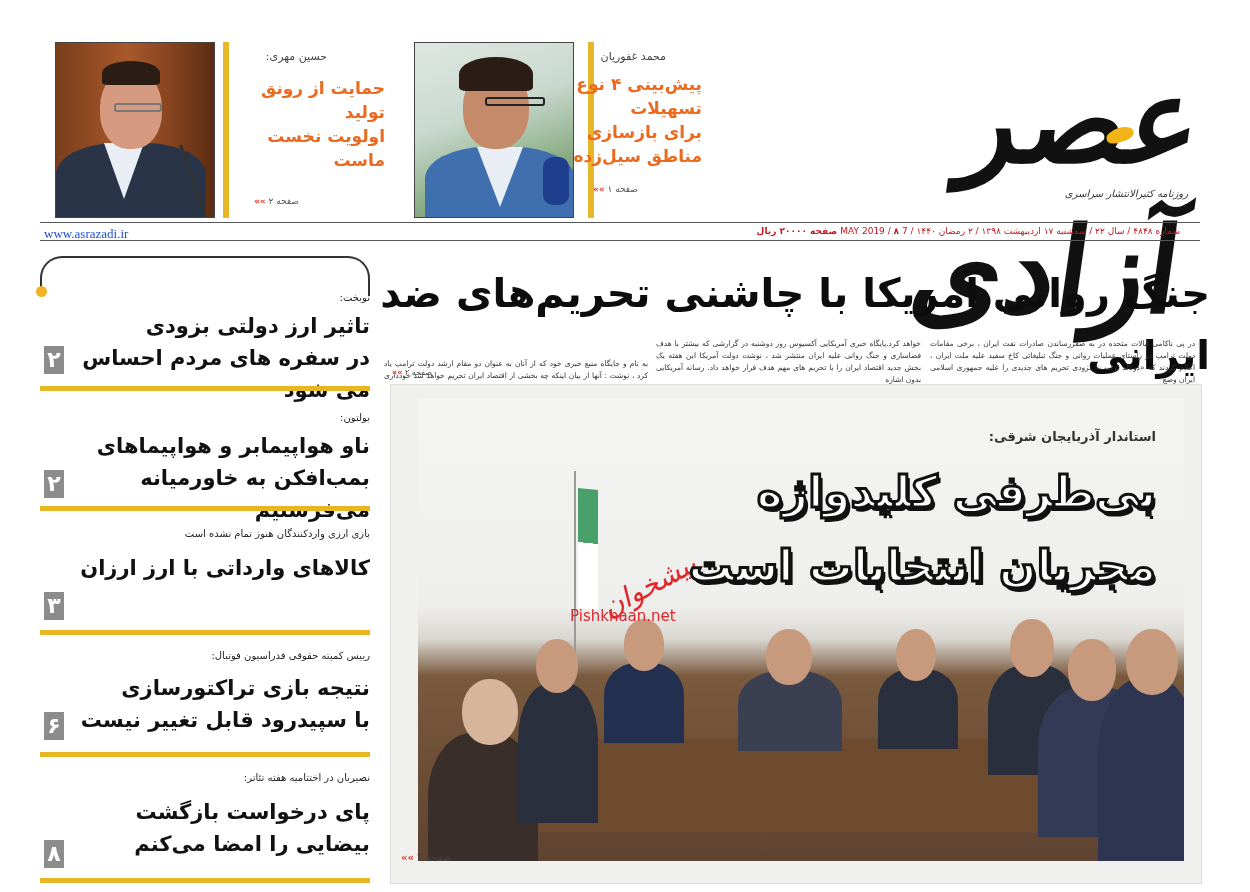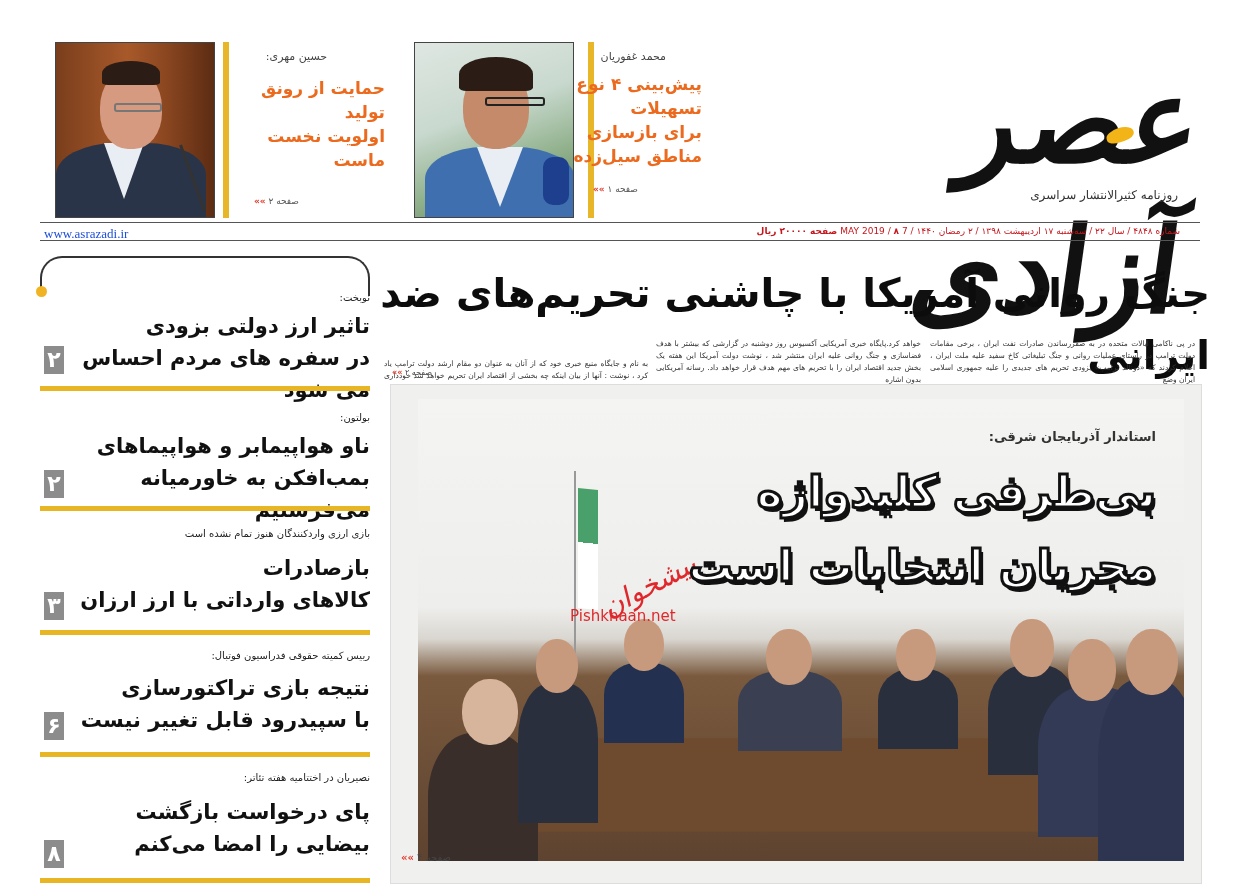--- a/index.html
+++ b/index.html
@@ -5,21 +5,21 @@
   * { box-sizing: border-box; margin: 0; padding: 0; }
   html, body { width: 1250px; height: 892px; background: #ffffff; overflow: hidden; }
   body { font-family: "DejaVu Sans", sans-serif; color: #111; position: relative; }
 
   .abs { position: absolute; }
 
   
   .logo { left: 800px; top: 36px; width: 400px; height: 185px; }
   .logo-text { position: absolute; right: 10px; top: 10px; font-family: "DejaVu Serif", serif; font-weight: bold; font-size: 118px; line-height: 150px; color: #111; direction: rtl; letter-spacing: -4px; transform: skewX(-8deg); }
   .logo-accent { position: absolute; left: 306px; top: 92px; width: 28px; height: 14px; background: #f2b417; border-radius: 50% 50% 40% 40%; transform: rotate(-18deg); }
-  .tagline { position: absolute; right: 22px; top: 152px; font-family: "DejaVu Serif", serif; font-size: 12px; color: #333; direction: rtl; }
+  .tagline { position: absolute; right: 12px; top: 152px; font-family: "DejaVu Serif", serif; font-style: italic; font-size: 10px; color: #333; direction: rtl; }
 
   .teaser { top: 40px; height: 180px; }
   .teaser-photo { position: absolute; top: 2px; width: 160px; height: 176px; border: 1px solid #444; overflow: hidden; }
   .teaser-bar { position: absolute; top: 2px; width: 6px; height: 176px; background: #e7b629; }
   .teaser-author { position: absolute; font-size: 11px; color: #444; direction: rtl; text-align: right; }
   .teaser-title { position: absolute; font-size: 17px; font-weight: bold; color: #ec6a1e; direction: rtl; line-height: 24px; }
   .teaser-page { position: absolute; font-size: 9px; color: #555; direction: rtl; }
   .teaser-page b { color: #e23a2a; }
 
   
@@ -145,21 +145,20 @@
       <div>ناو هواپیمابر و هواپیماهای</div>
       <div>بمب‌افکن به خاورمیانه می‌فرستیم</div>
     </div>
     <div class="sb-page" style="top:58px;">۲</div>
     <div class="sb-line" style="top:94px;"></div>
   </div>
 
   <div class="sb-item" style="top:272px;height:110px;">
     <div class="sb-kicker" style="top:0;">بازی ارزی واردکنندگان هنوز تمام نشده است</div>
     <div class="sb-headline" style="top:24px;">
-      <div>بازصادرات</div>
       <div>کالاهای وارداتی  با ارز ارزان</div>
     </div>
     <div class="sb-page" style="top:64px;">۳</div>
     <div class="sb-line" style="top:102px;"></div>
   </div>
 
   <div class="sb-item" style="top:394px;height:110px;">
     <div class="sb-kicker" style="top:0;">رییس کمیته حقوقی فدراسیون فوتبال:</div>
     <div class="sb-headline" style="top:22px;">
       <div>نتیجه بازی تراکتورسازی</div>

